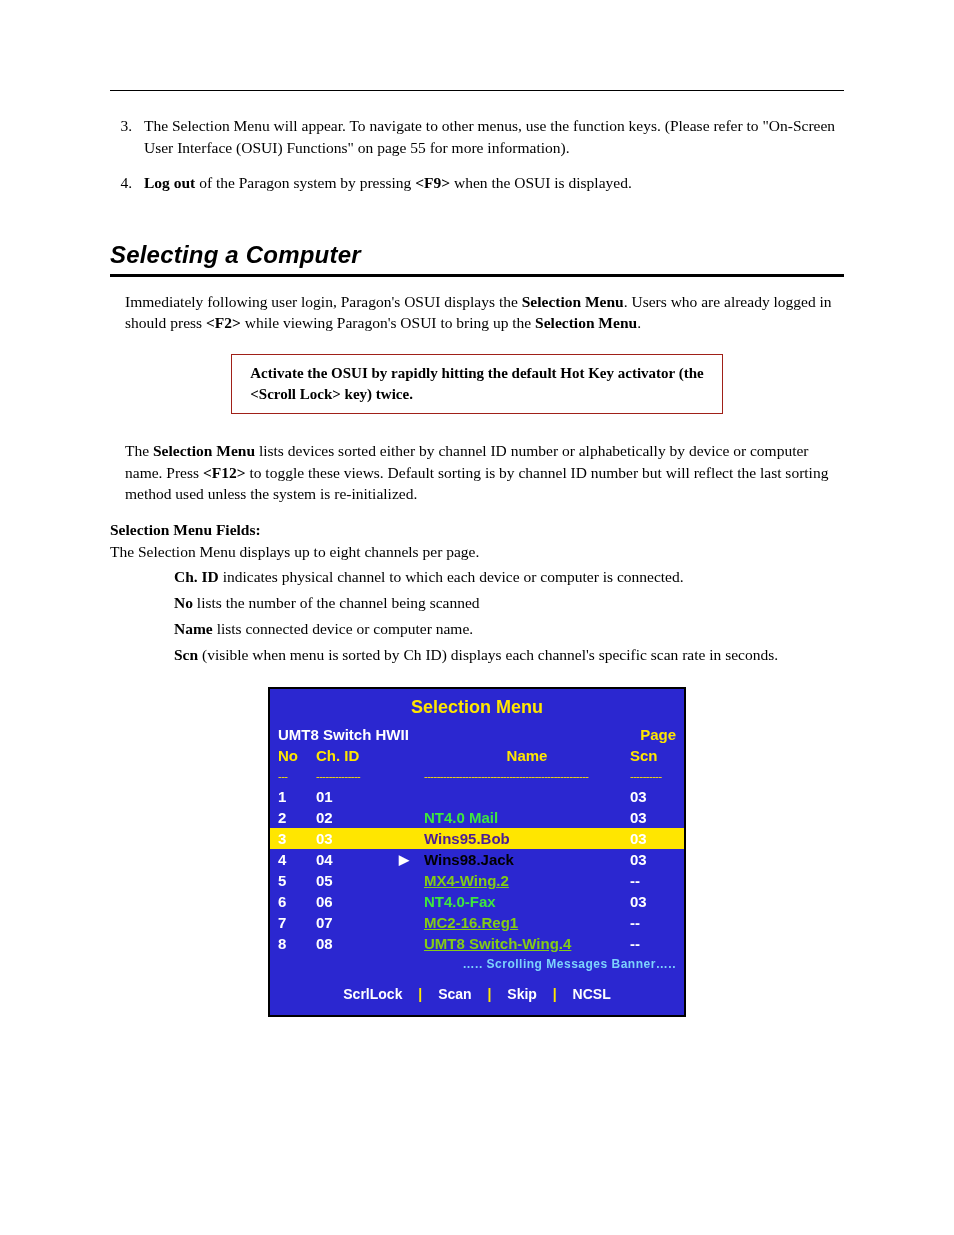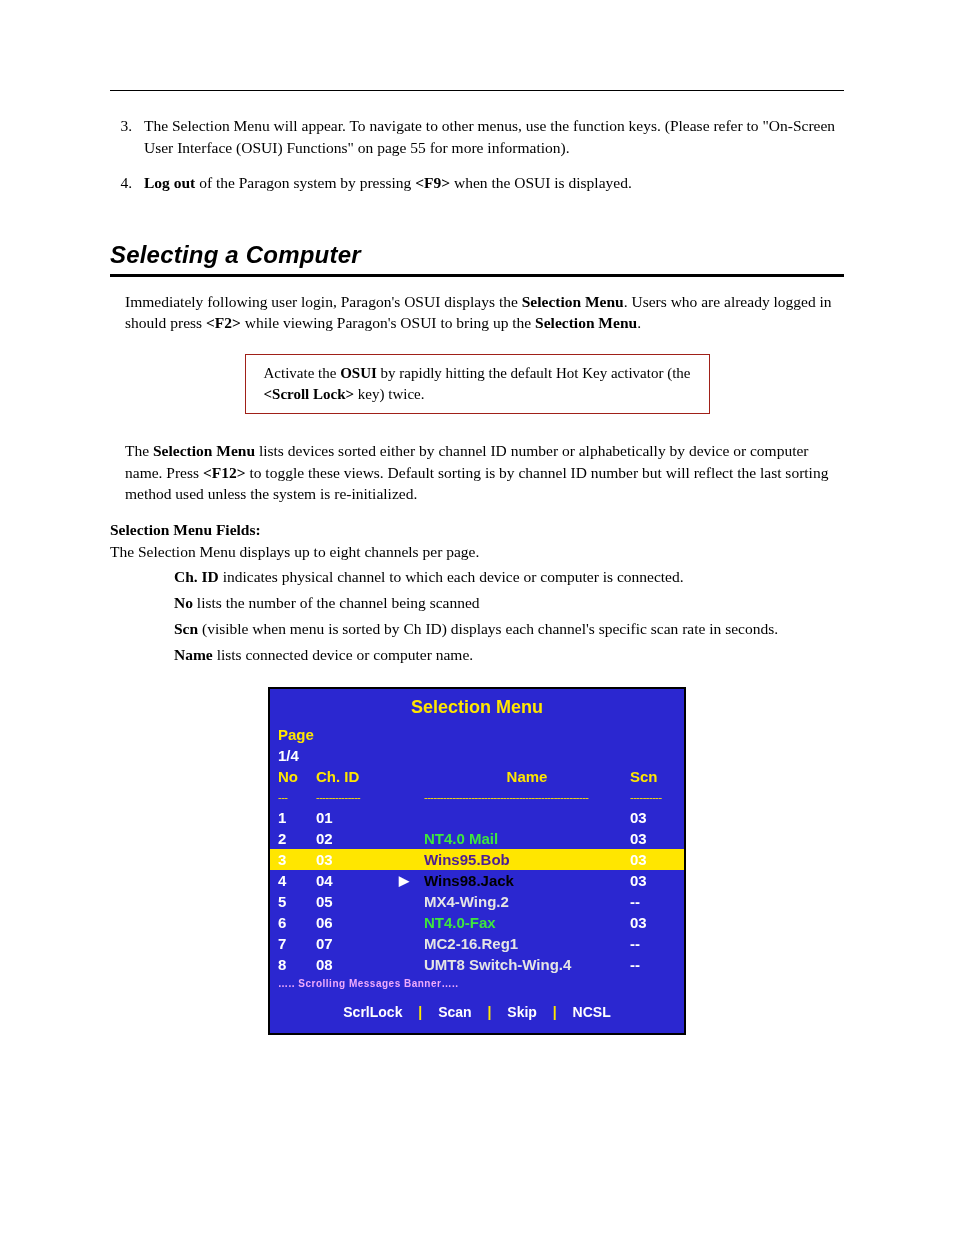--- a/index.html
+++ b/index.html
@@ -34,20 +34,21 @@
   .section-rule {
     border-top: 3px solid #000;
     margin: 2px 0 14px 0;
   }
   p.body {
     margin: 0 0 14px 15px;
   }
   .c-box-wrap {
     text-align: center;
     margin: 20px 0 26px 0;
+    font-weight: bold;
   }
   .callout-box {
     display: inline-block;
     border: 1.5px solid #a02018;
     padding: 8px 18px;
     text-align: left;
     font-size: 15px;
   }
   .fields-title { font-weight: bold; margin-top: 7px; }
   .field-defs {
@@ -87,32 +88,32 @@
   .c-no   { width: 38px; }
   .c-ch   { width: 68px; }
   .c-ar   { width: 40px; text-align: center; font-size: 13px; }
   .c-name { width: 206px; }
   .c-scn  { width: 40px; text-align: left; }
   .y { color: #ffe600; }
   .g { color: #3ee63e; }
   .w { color: #fff; }
   .bk { color: #000; }
   .r { color: #4c1d95; }
-  .p { color: #e5e5e5; }
+  .p { color: #84cc16; text-decoration: underline; }
   .osui-sep {
     font-size: 11px;
     font-weight: normal;
     letter-spacing: -0.5px;
     overflow: hidden;
   }
   .osui-scroll {
-    text-align: left;
+    text-align: right;
     padding: 2px 8px 2px 8px;
-    color: #f0abfc;
-    font-size: 10px;
+    color: #7dd3fc;
+    font-size: 12px;
     letter-spacing: 0.5px;
   }
   .osui-status {
     text-align: center;
     padding: 10px 8px 2px 8px;
     font-size: 14px;
   }
   .osui-status span.sep { margin: 0 12px; color: #ffe600; }
   .figcap {
     text-align: center;
@@ -153,33 +154,31 @@
 <p class="body">
   <span>The </span><b>Selection Menu</b><span> lists devices sorted either by channel ID number or alphabetically by device or computer name.  Press </span><b>&lt;F12&gt;</b><span> to toggle these views.  Default sorting is by channel ID number but will reflect the last sorting method used unless the system is re-initialized.</span>
 </p>
 
 <div class="fields-title">Selection Menu Fields:</div>
 <div>The Selection Menu displays up to eight channels per page.</div>
 
 <div class="field-defs">
   <div><b>Ch. ID</b><span> indicates physical channel to which each device or computer is connected.</span></div>
   <div><b>No</b><span> lists the number of the channel being scanned</span></div>
+  <div><b>Name</b><span> lists connected device or computer name.</span></div>
   <div><b>Scn</b><span> (visible when menu is sorted by Ch ID) displays each channel's specific scan rate in seconds.</span></div>
-  <div><b>Name</b><span> lists connected device or computer name.</span></div>
 </div>
 
 <div class="osui-wrap">
   <div class="osui">
     <div class="osui-title y">Selection Menu</div>
 
     <div class="osui-row">
+      <span class="w" style="flex:1">UMT8 Switch HWII</span>
       <span class="y">Page</span>
-    </div>
-    <div class="osui-row">
-      <span class="w">1/4</span>
     </div>
 
     <div class="osui-row">
       <span class="c-no y">No</span>
       <span class="c-ch y">Ch.  ID</span>
       <span class="c-ar"></span>
       <span class="c-name y" style="text-align:center">Name</span>
       <span class="c-scn y">Scn</span>
     </div>
 

